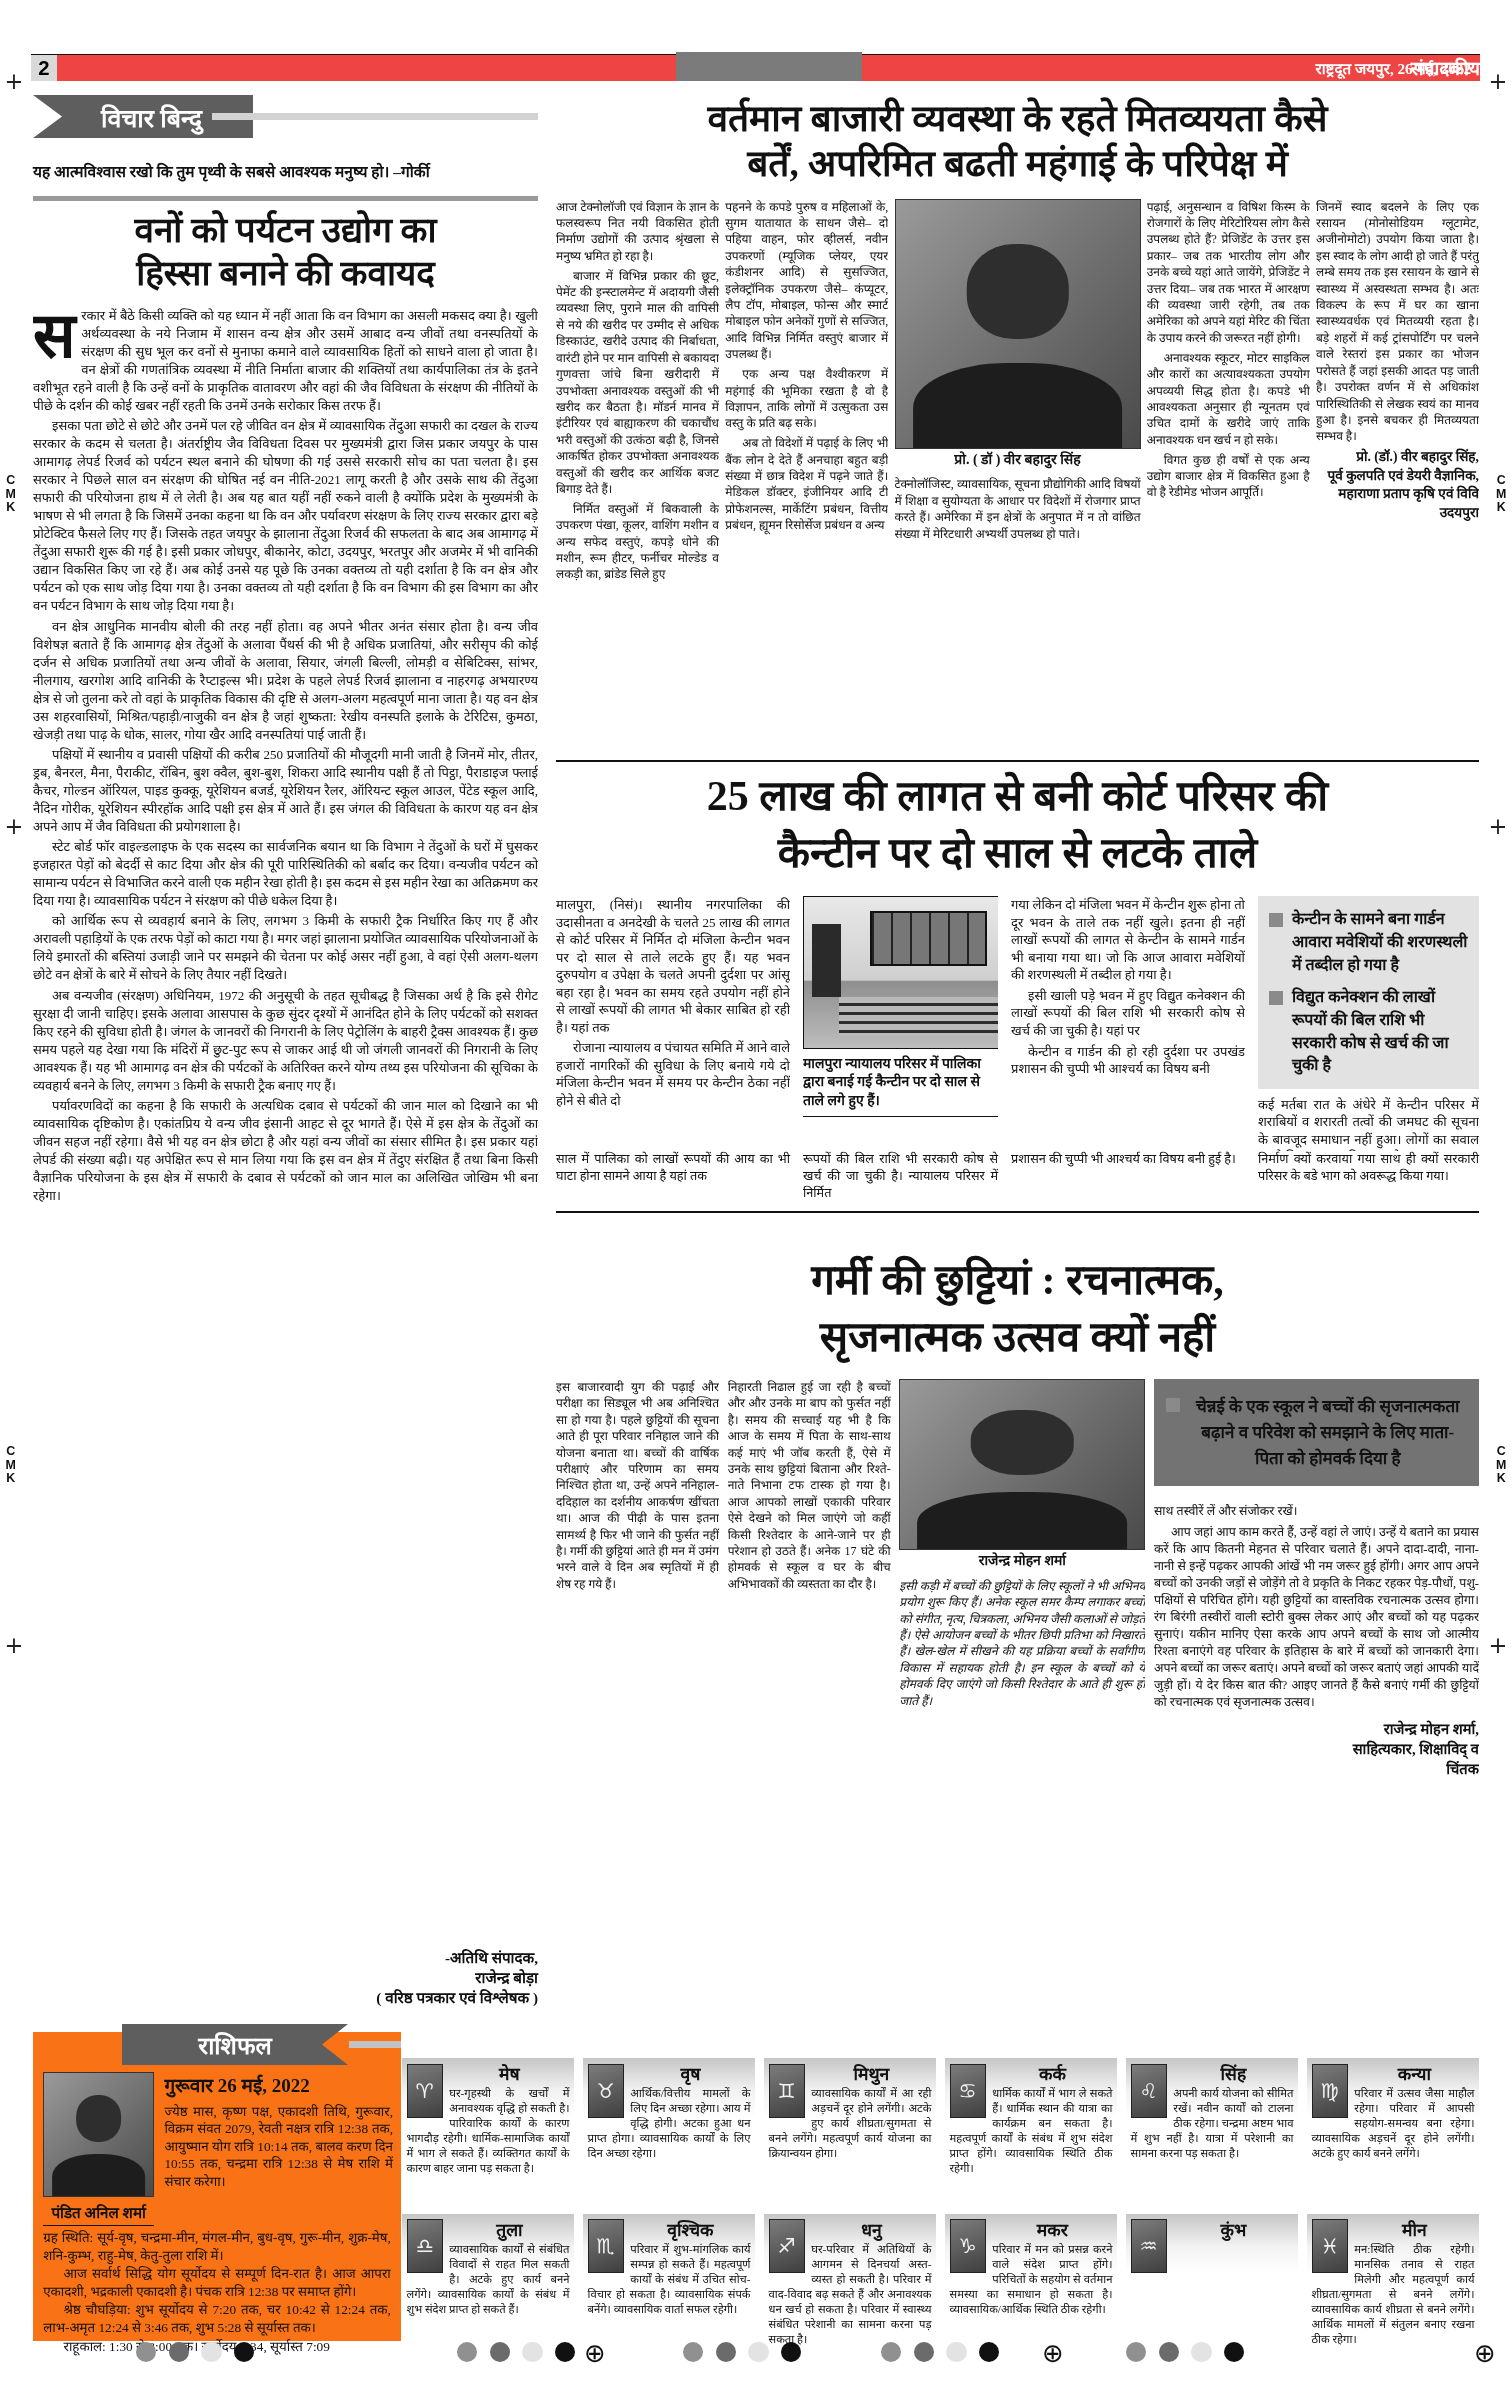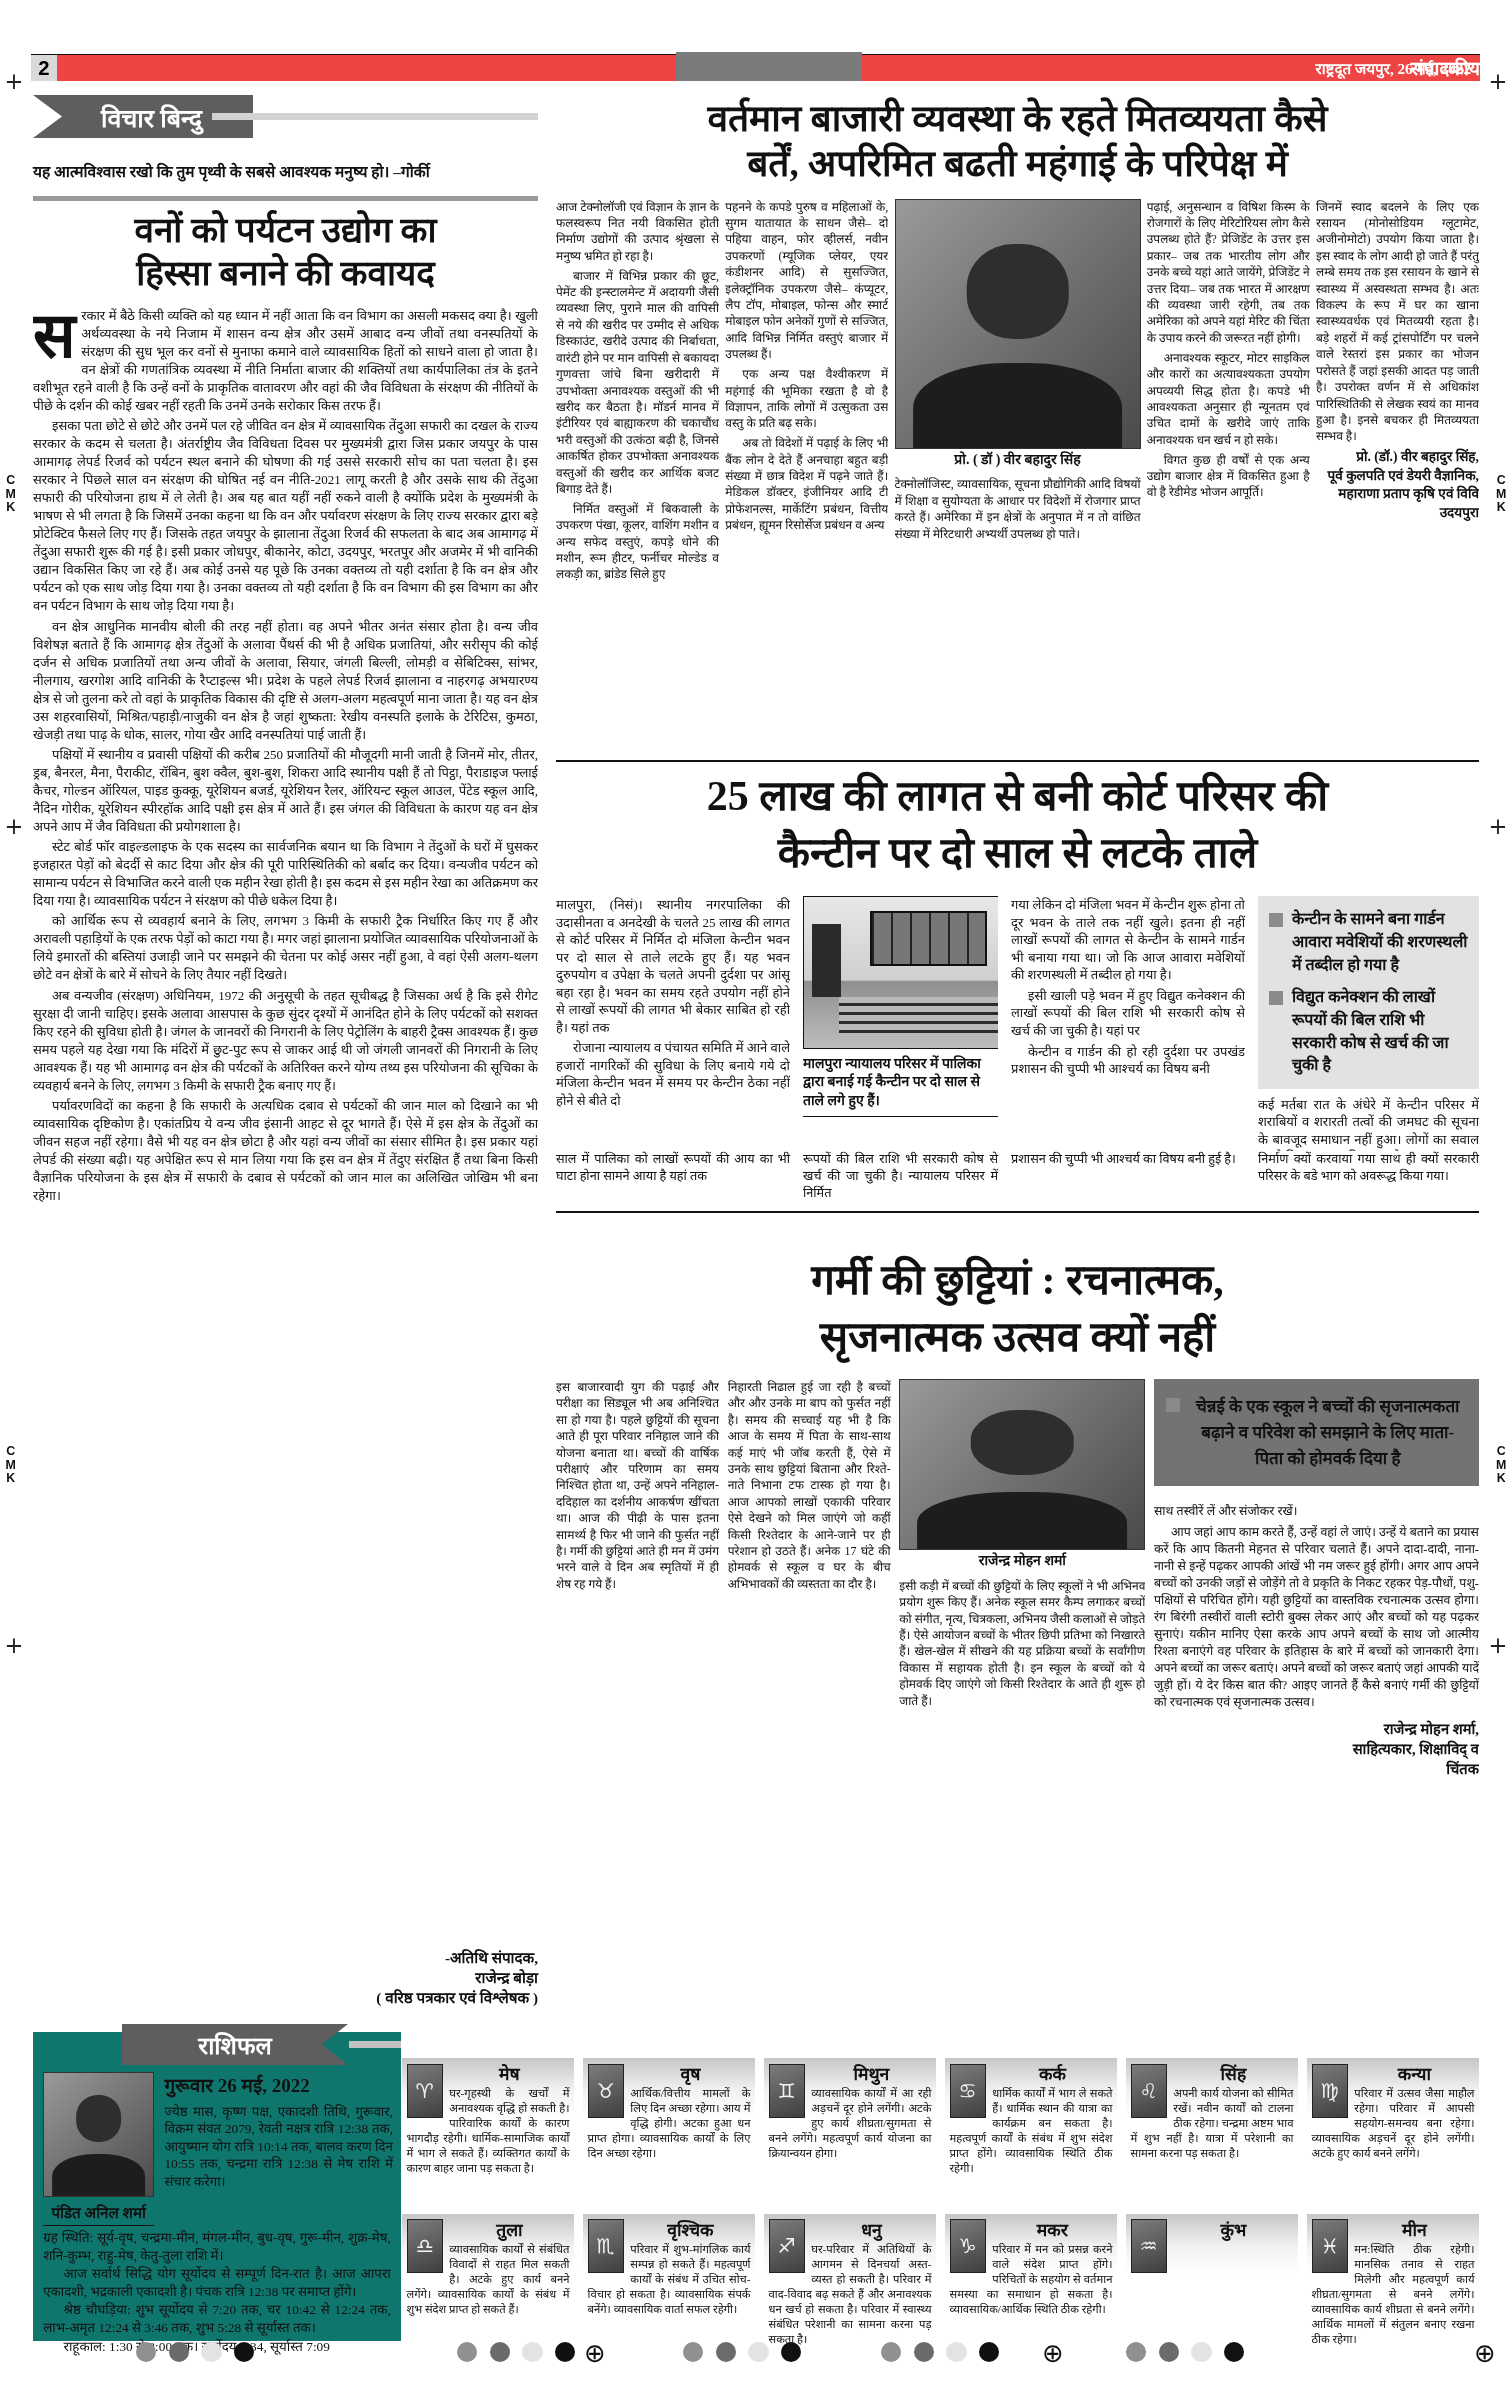--- a/index.html
+++ b/index.html
@@ -24,21 +24,21 @@
   .vb-dot{position:absolute;left:204px;top:111px;width:12.4px;height:12.4px;border-radius:50%;background:#5e5e5e;}
   .quote{margin-top:21.5px;font-size:15.5px;font-weight:bold;}
   .lrule{margin-top:14.7px;height:5.1px;background:#9a9a9a;}
   .fheadline{margin-top:9px;font-size:35px;}
   .fbody{margin-top:11.3px;font-size:13px;line-height:18px;height:1635px;overflow:hidden;}
   .fbody p{margin:0 0 2.3px 0;text-indent:19px;}
   .fbody p.first{text-indent:0;}
   .dropcap{float:left;font-size:63px;line-height:52px;font-weight:bold;padding:3.4px 5.6px 0 0;}
   .fsig{font-size:15.2px;line-height:20.3px;margin-top:5.6px;}
   
-  .rashifal{position:absolute;left:33px;top:2032px;width:368px;height:309px;background:#0f766e;}
+  .rashifal{position:absolute;left:33px;top:2032px;width:368px;height:309px;background:#f97316;}
   .ribbon.rf{position:absolute;left:89px;top:-8px;width:226px;height:41px;font-size:24px;clip-path:polygon(0 0,100% 0,calc(100% - 26px) 50%,100% 100%,0 100%);}
   .rf-line{position:absolute;left:316px;top:9px;width:52px;height:6.8px;background:#c2c2c2;}
   .rf-row{display:flex;gap:10.2px;padding:40px 8px 0 10.2px;}
   .rf-photo{width:111px;flex:0 0 111px;}
   .photo{background:linear-gradient(135deg,#9a9a9a,#6d6d6d 55%,#4a4a4a);position:relative;overflow:hidden;border:1.1px solid #333;}
   .photo .head{position:absolute;left:50%;top:18%;transform:translateX(-50%);width:42%;height:38%;background:#2e2e2e;border-radius:46%;}
   .photo .torso{position:absolute;left:50%;bottom:-6%;transform:translateX(-50%);width:86%;height:40%;background:#1d1d1d;border-radius:45% 45% 0 0;}
   .rf-name{font-size:15.2px;font-weight:bold;text-align:center;margin-top:4.5px;border-bottom:1.7px solid #111;padding-bottom:3.4px;}
   .rf-date{font-size:19px;font-weight:bold;margin:0 0 4.5px 0;}
   .rf-text{font-size:13.3px;line-height:17.5px;}
@@ -247,21 +247,21 @@
       </div>
       <div class="c jtext" style="width:163px;">
         <p class="nt">निहारती निढाल हुई जा रही है बच्चों और और उनके मा बाप को फुर्सत नहीं है। समय की सच्चाई यह भी है कि आज के समय में पिता के साथ-साथ कई माएं भी जॉब करती हैं, ऐसे में उनके साथ छुट्टियां बिताना और रिश्ते-नाते निभाना टफ टास्क हो गया है। आज आपको लाखों एकाकी परिवार ऐसे देखने को मिल जाएंगे जो कहीं किसी रिश्तेदार के आने-जाने पर ही परेशान हो उठते हैं। अनेक 17 घंटे की होमवर्क से स्कूल व घर के बीच अभिभावकों की व्यस्तता का दौर है।</p>
       </div>
       <div class="c" style="width:246px;">
         <div class="photo" style="height:169px;">
           <div class="head"></div>
           <div class="torso"></div>
         </div>
         <div class="cap">राजेन्द्र मोहन शर्मा</div>
-        <div class="jtext" style="margin-top:8px;">
+        <div class="jtext" style="margin-top:8px;font-style:italic;">
           <p class="nt">इसी कड़ी में बच्चों की छुट्टियों के लिए स्कूलों ने भी अभिनव प्रयोग शुरू किए हैं। अनेक स्कूल समर कैम्प लगाकर बच्चों को संगीत, नृत्य, चित्रकला, अभिनय जैसी कलाओं से जोड़ते हैं। ऐसे आयोजन बच्चों के भीतर छिपी प्रतिभा को निखारते हैं। खेल-खेल में सीखने की यह प्रक्रिया बच्चों के सर्वांगीण विकास में सहायक होती है। इन स्कूल के बच्चों को ये होमवर्क दिए जाएंगे जो किसी रिश्तेदार के आते ही शुरू हो जाते हैं।</p>
         </div>
       </div>
       <div class="c" style="width:325px;">
         <div class="pq">
           <div class="bitem" style="margin-bottom:0;">
             <div class="bullet"></div>
             <div class="btext">चेन्नई के एक स्कूल ने बच्चों की सृजनात्मकता बढ़ाने व परिवेश को समझाने के लिए माता-पिता को होमवर्क दिया है</div>
           </div>
         </div>

